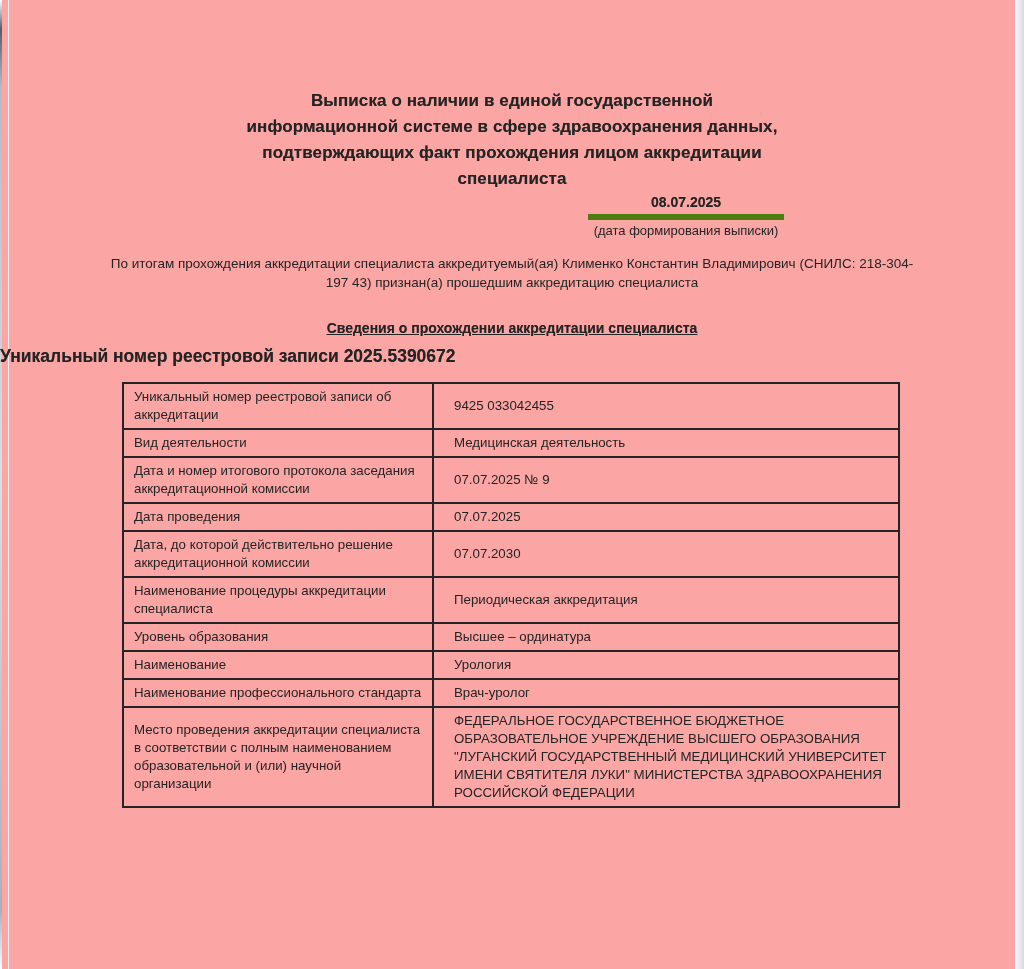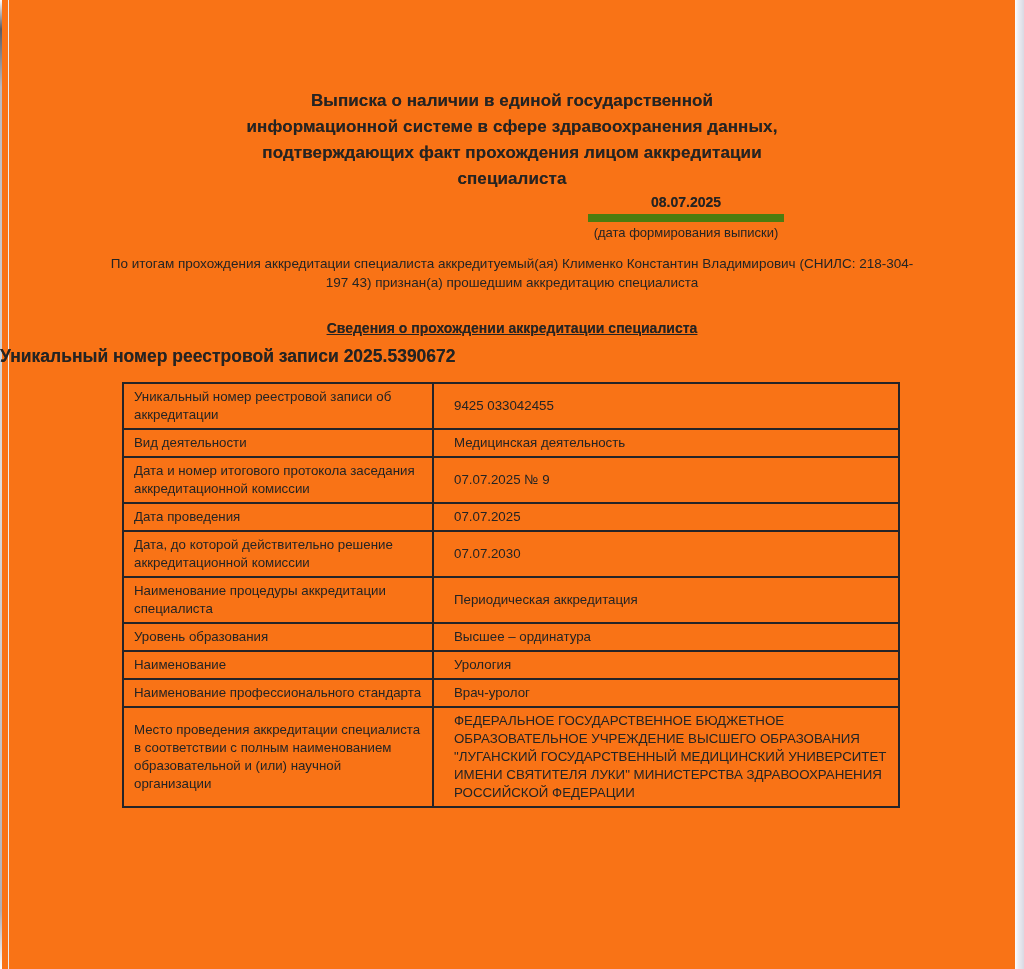--- a/index.html
+++ b/index.html
@@ -6,21 +6,21 @@
   html, body {
     width: 1024px; height: 969px;
     background: #fdfdfe;
     font-family: "Liberation Sans", sans-serif;
     color: #242424;
     overflow: hidden;
     position: relative;
   }
   .page {
     position: absolute; inset: 0;
-    background: #f97316;
+    background: #fca5a5;
   }
   
   .edge-band-right {
     position: absolute; top: 0; bottom: 0; right: 0; width: 9px;
     background: linear-gradient(to right, #fdfdfe 0%, #ececf2 40%, #d9d9e3 100%);
   }
   .edge-line-left {
     position: absolute; top: 0; bottom: 0; left: 0; width: 2px;
     background: linear-gradient(#fdfdfe 0%, #5a5b63 3%, #b9b9c1 9%,
                 #dededf 50%, #aeaeb6 94%, #fdfdfe 100%);
@@ -38,21 +38,21 @@
     text-shadow: 0 0 0.5px rgba(0,0,0,0.45);
   }
   .date-block {
     position: absolute; top: 194px; left: 588px; width: 196px;
     text-align: center;
   }
   .date-value {
     display: block;
     font-size: 14px; font-weight: bold;
     padding-bottom: 4px;
-    border-bottom: 8px solid #4d7c0f;
+    border-bottom: 6px solid #4d7c0f;
     text-shadow: 0 0 0.5px rgba(0,0,0,0.4);
   }
   .date-caption {
     display: block;
     margin-top: 3px;
     font-size: 13px;
   }
   .intro {
     position: absolute; top: 254px; left: 0; right: 0;
     margin: 0 auto; width: 812px;

